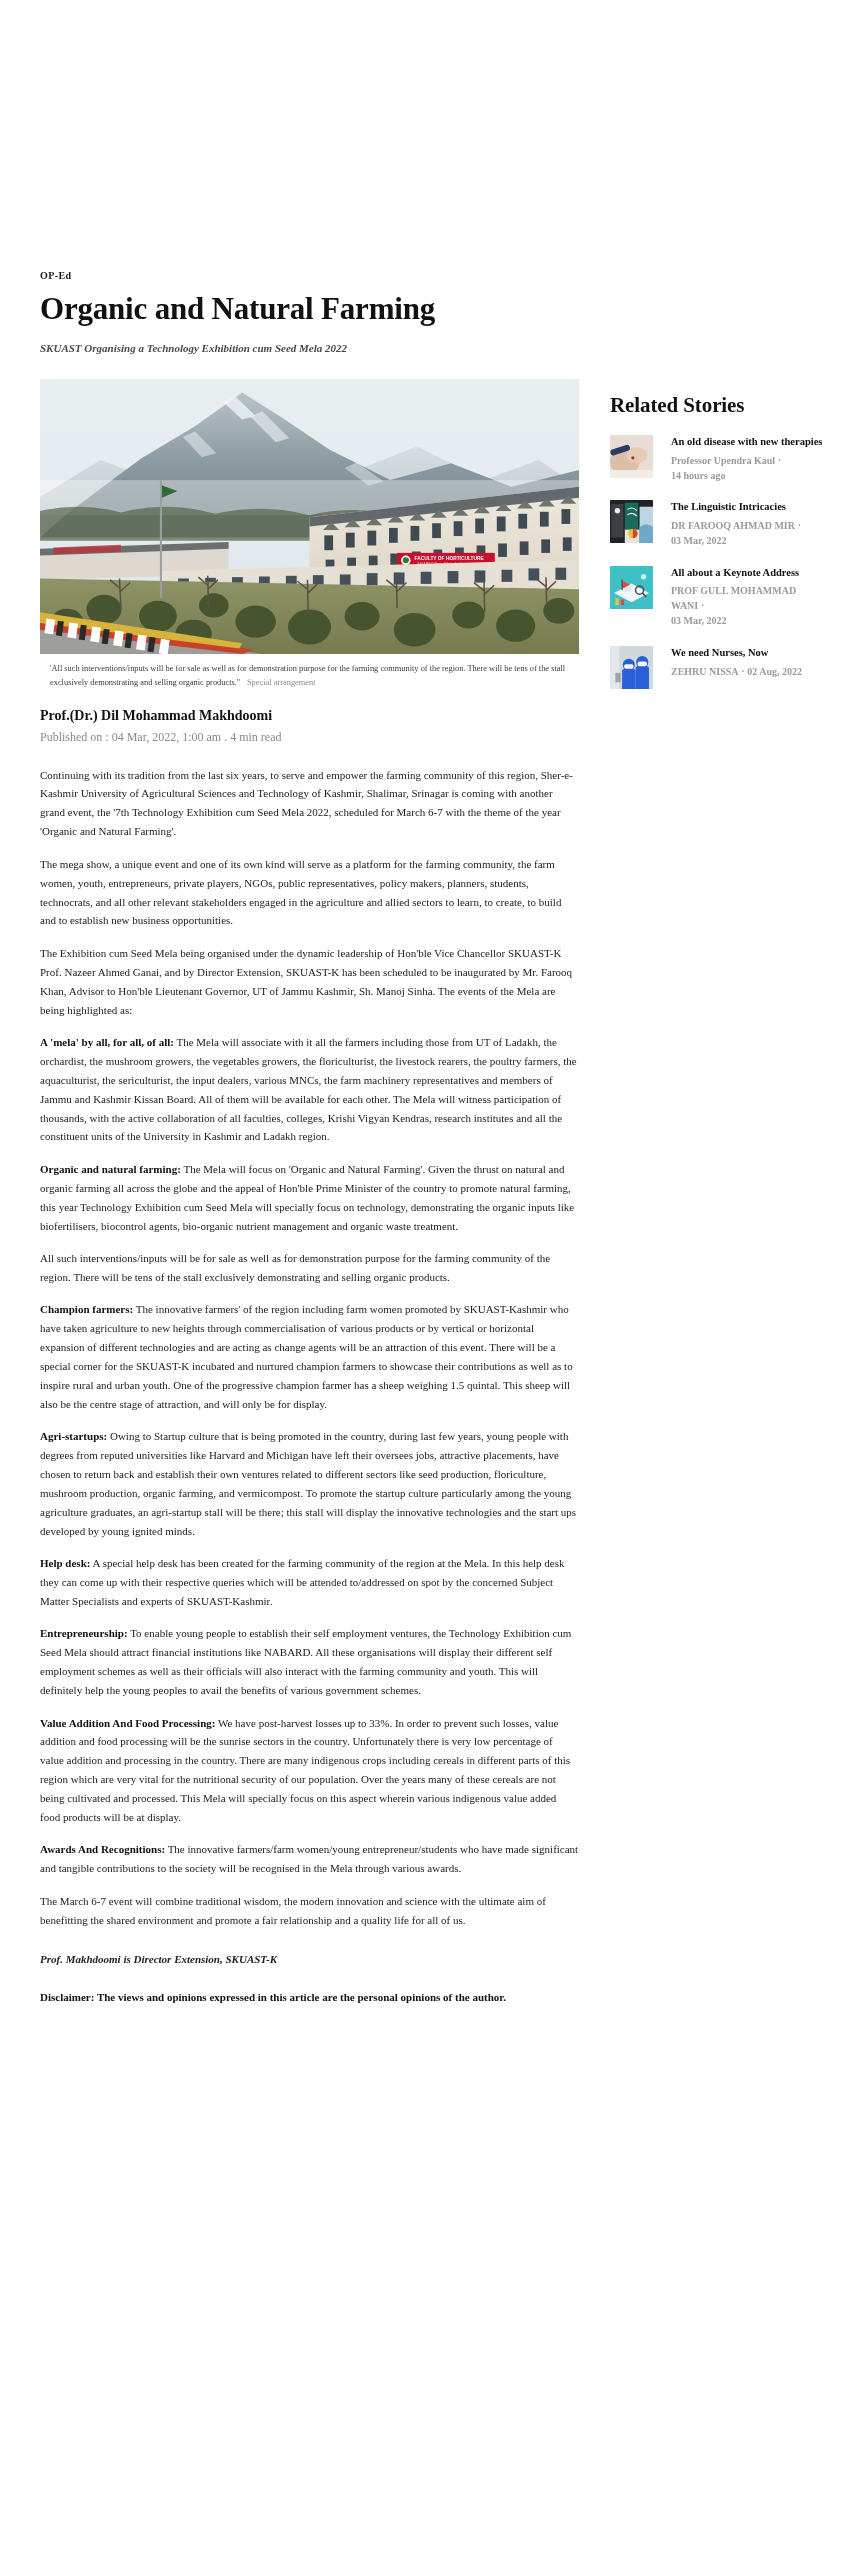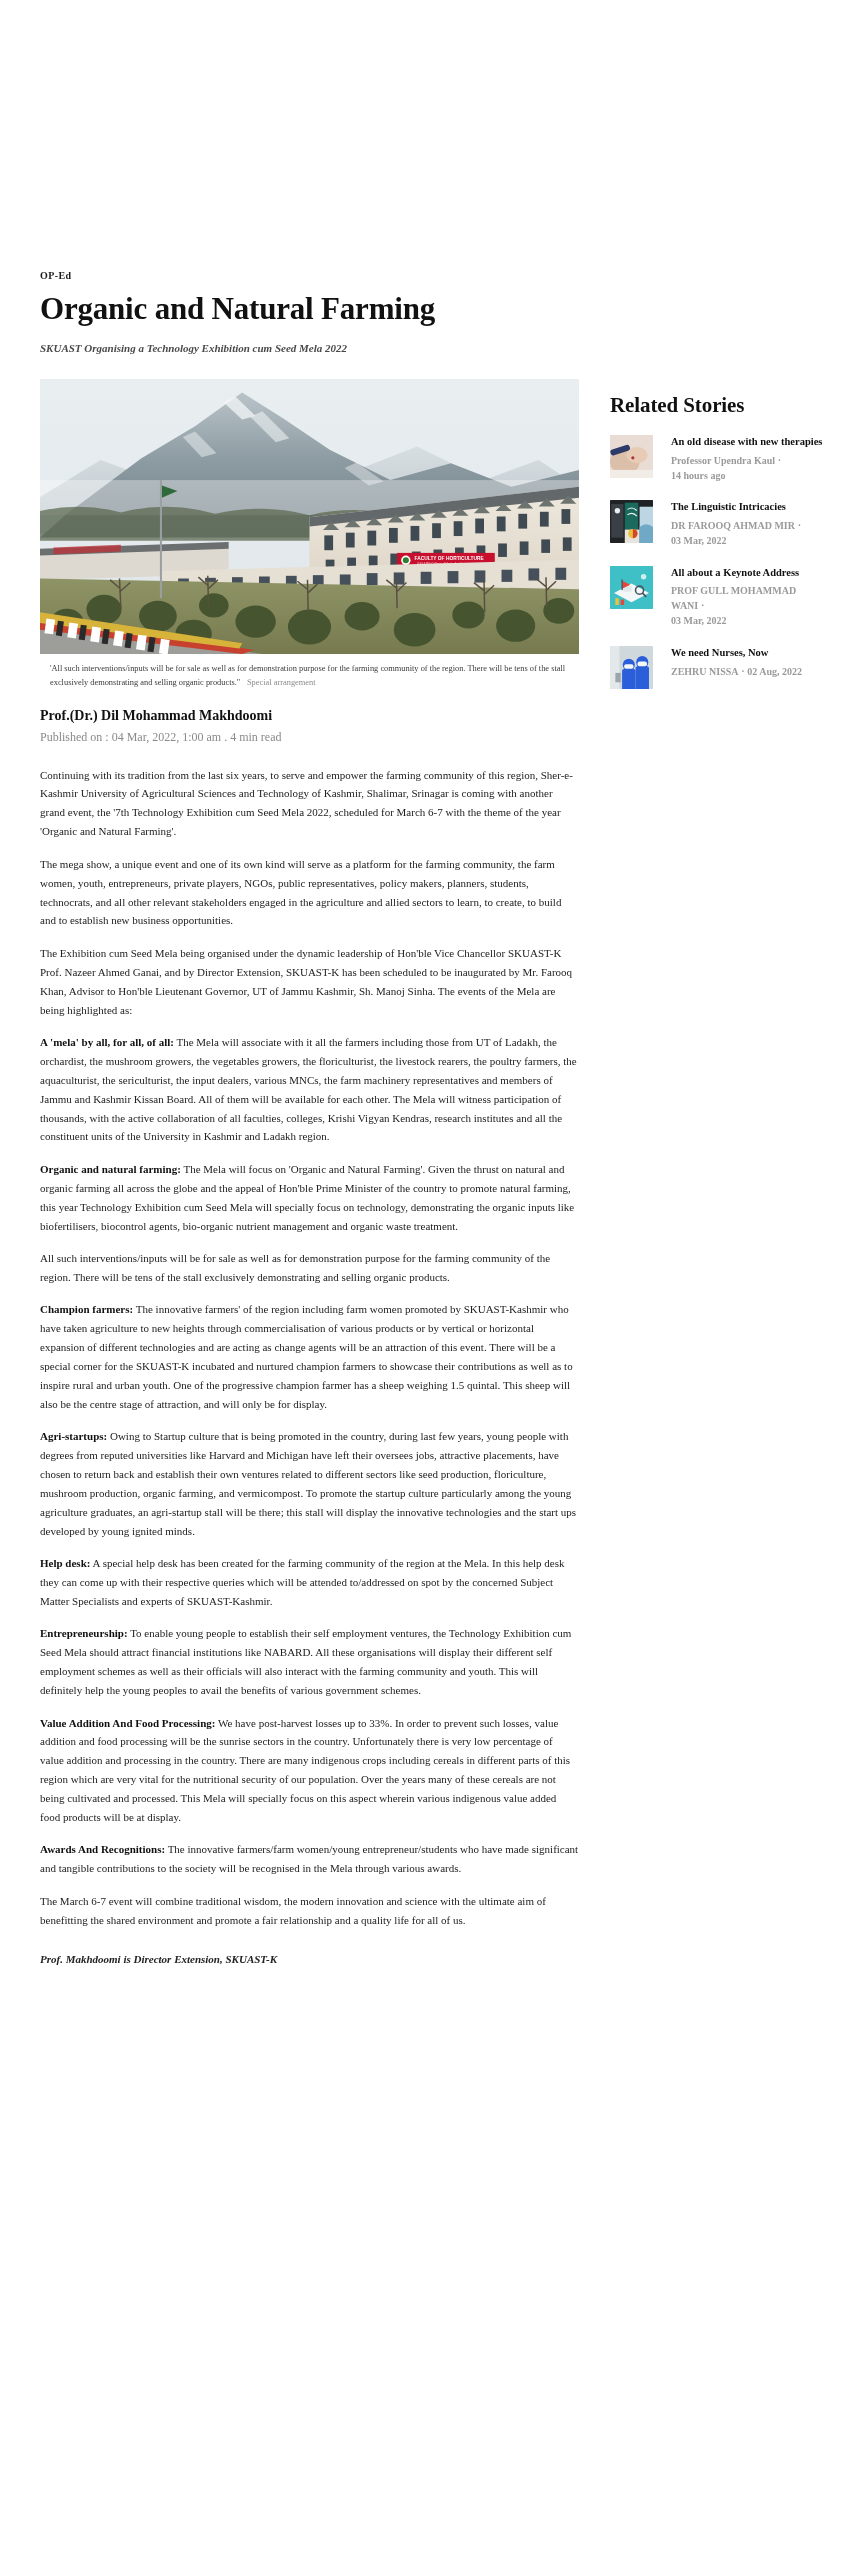--- a/index.html
+++ b/index.html
@@ -360,20 +360,21 @@
           <p><b>Entrepreneurship:</b><span> To enable young people to establish their self employment ventures, the Technology Exhibition cum Seed Mela should attract financial institutions like NABARD. All these organisations will display their different self employment schemes as well as their officials will also interact with the farming community and youth. This will definitely help the young peoples to avail the benefits of various government schemes.</span></p>
 
           <p class="spaced"><b>Value Addition And Food Processing:</b><span> We have post-harvest losses up to 33%. In order to prevent such losses, value addition and food processing will be the sunrise sectors in the country. Unfortunately there is very low percentage of value addition and processing in the country. There are many indigenous crops including cereals in different parts of this region which are very vital for the nutritional security of our population. Over the years many of these cereals are not being cultivated and processed. This Mela will specially focus on this aspect wherein various indigenous value added food products will be at display.</span></p>
 
           <p class="spaced"><b>Awards And Recognitions:</b><span> The innovative farmers/farm women/young entrepreneur/students who have made significant and tangible contributions to the society will be recognised in the Mela through various awards.</span></p>
 
           <p>The March 6-7 event will combine traditional wisdom, the modern innovation and science with the ultimate aim of benefitting the shared environment and promote a fair relationship and a quality life for all of us.</p>
 
           <p class="italic-note">Prof. Makhdoomi is Director Extension, SKUAST-K</p>
 
+          <p class="disclaimer">Disclaimer: The views and opinions expressed in this article are the personal opinions of the author.</p>
         </div>
       </div>
 
       <aside class="col-side">
         <h2 class="side-title">Related Stories</h2>
 
         <div class="story">
           <div class="thumb">
             <svg viewBox="0 0 64 64" preserveAspectRatio="xMidYMid slice">
               <rect width="64" height="64" fill="#e9dcd4"></rect>

